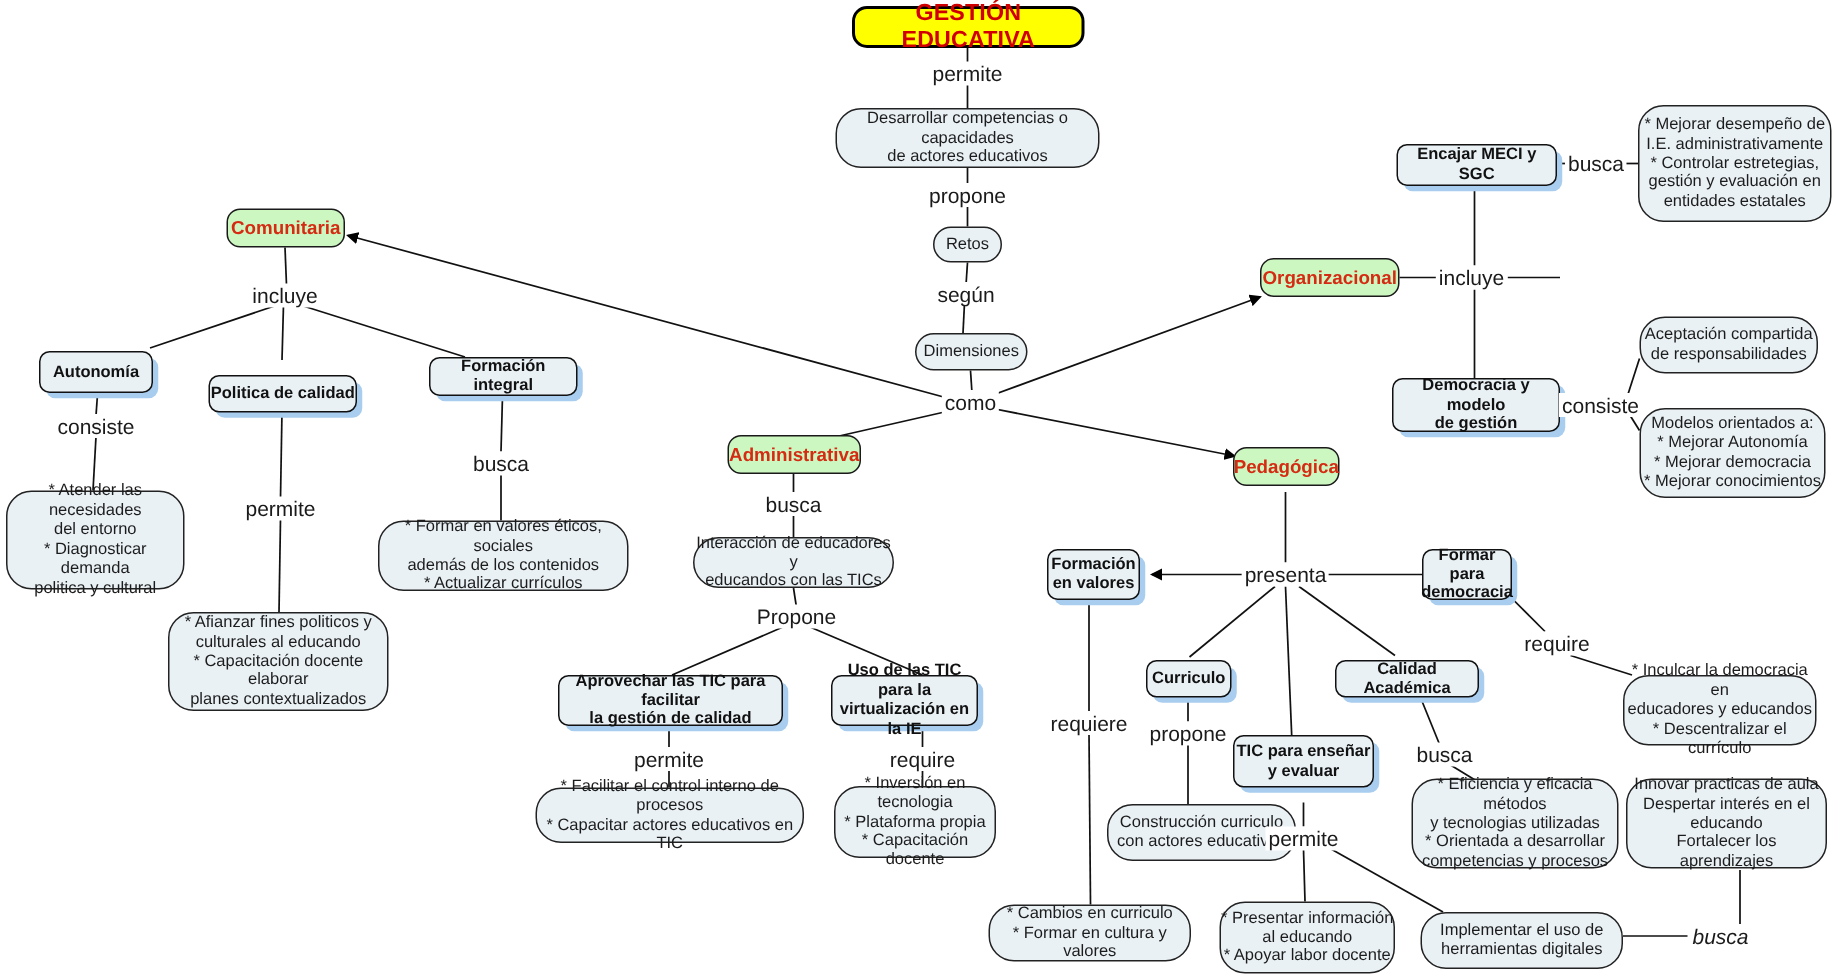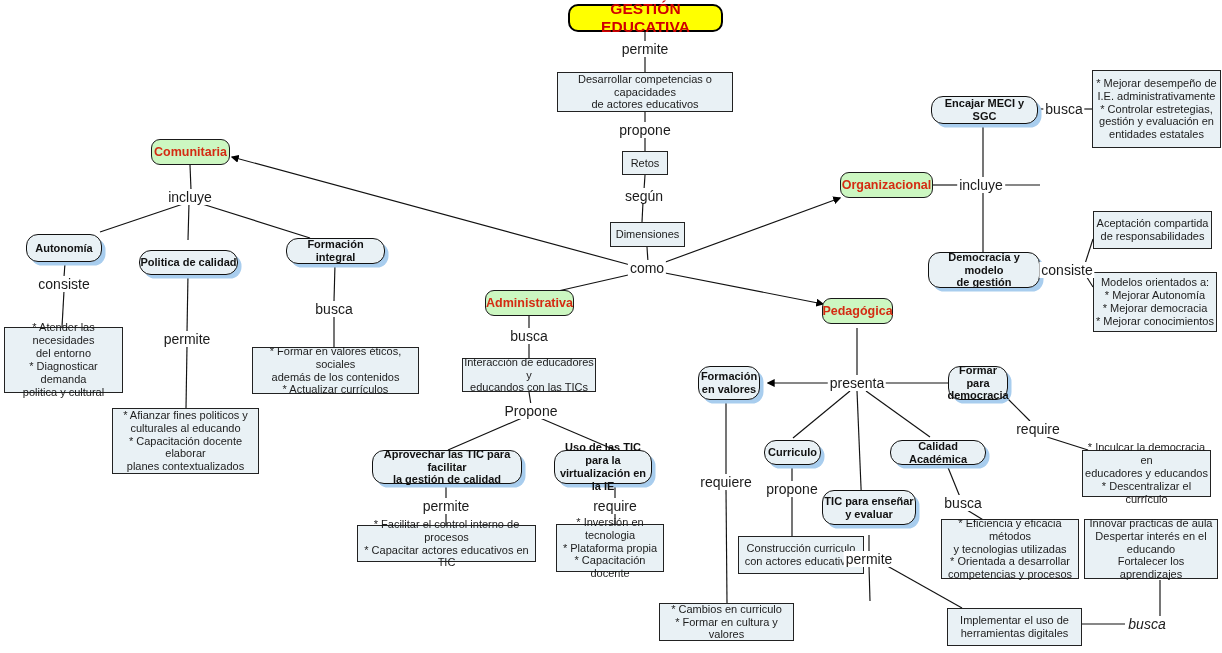--- a/index.html
+++ b/index.html
@@ -54,30 +54,30 @@
     font-size: 12.5px;
     border-radius: 9px;
   }
   
   .n-plain {
     background: #e9f1f5;
     border: 1.3px solid #222;
     color: #1c1c1c;
     font-weight: normal;
     font-size: 11px;
-    border-radius: 0;
+    border-radius: 17px;
   }
   
   .n-bold {
     background: #e9f1f5;
     border: 1.4px solid #111;
     color: #111;
     font-weight: bold;
     font-size: 11px;
-    border-radius: 12px;
+    border-radius: 7px;
     box-shadow: 4px 4px 0 -0.5px #a8cdee;
   }
   
   .linklabel {
     position: absolute;
     font-size: 14px;
     color: #1a1a1a;
     background: #ffffff;
     padding: 0 2px;
     white-space: nowrap;
@@ -290,20 +290,23 @@
 Despertar interés en el
 educando
 Fortalecer los aprendizajes</div>
 
   <div class="node n-plain" style="left:738px; top:536px; width:126px; height:38px;">Construcción curriculo
 con actores educativos</div>
 
   <div class="node n-plain" style="left:659px; top:603px; width:135px; height:38px;">* Cambios en curriculo
 * Formar en cultura y valores</div>
 
+  <div class="node n-plain" style="left:813px; top:601px; width:117px; height:48px;">* Presentar información
+al educando
+* Apoyar labor docente</div>
 
   <div class="node n-plain" style="left:947px; top:608px; width:135px; height:38px;">Implementar el uso de
 herramientas digitales</div>
 
   <div class="linklabel center" style="left:645px; top:49px;">permite</div>
 
   <div class="linklabel center" style="left:645px; top:130px;">propone</div>
 
   <div class="linklabel center" style="left:644px; top:196px;">según</div>
 

